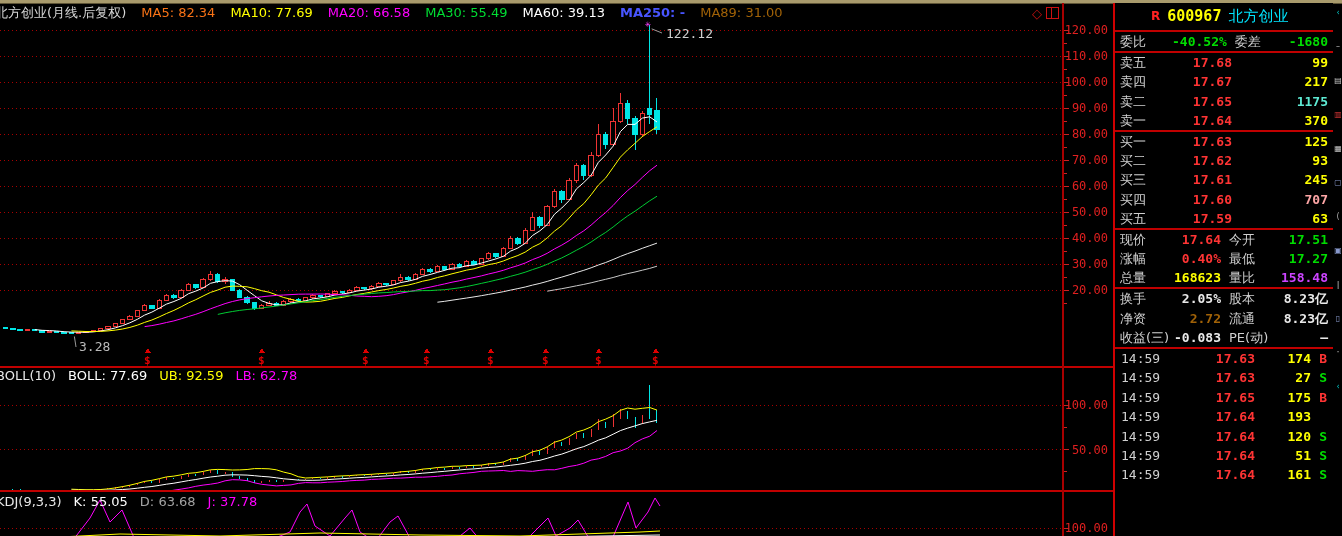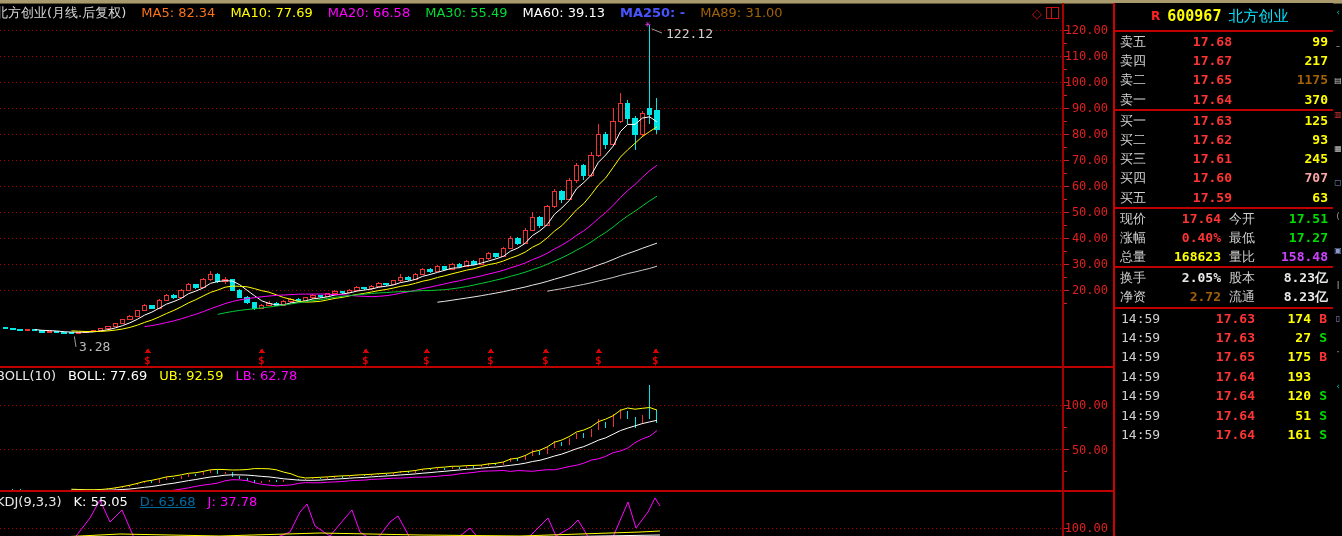--- a/index.html
+++ b/index.html
@@ -396,21 +396,21 @@
       <polyline points="71.4,121.2 78.7,121.5 86.0,121.7 93.3,121.7 100.7,121.5 108.0,120.9 115.3,119.9 122.6,118.6 129.9,117.2 137.3,115.4 144.6,113.4 151.9,112.3 159.2,110.7 166.5,108.9 173.9,108.1 181.2,106.8 188.5,105.3 195.8,104.7 203.1,103.4 210.5,101.8 217.8,101.4 225.1,101.6 232.4,102.0 239.7,101.9 247.1,101.5 254.4,100.6 261.7,100.6 269.0,100.8 276.3,101.8 283.7,104.1 291.0,105.8 298.3,108.7 305.6,110.0 312.9,109.7 320.3,109.3 327.6,108.9 334.9,108.3 342.2,107.9 349.5,107.6 356.9,107.0 364.2,106.7 371.5,106.3 378.8,105.7 386.1,105.3 393.5,104.8 400.8,103.8 408.1,103.3 415.4,102.5 422.7,101.1 430.1,100.5 437.4,99.5 444.7,99.1 452.0,98.3 459.3,98.2 466.7,97.6 474.0,97.4 481.3,97.1 488.6,95.9 495.9,95.3 503.3,94.0 510.6,91.1 517.9,90.1 525.2,87.5 532.5,83.8 539.9,82.2 547.2,78.9 554.5,74.2 561.8,72.0 569.1,68.6 576.5,64.0 583.8,62.0 591.1,58.9 598.4,53.7 605.7,51.1 613.1,47.7 620.4,42.3 627.7,40.0 635.0,41.2 642.3,40.3 649.7,39.5 657.0,42.1 " fill="none" stroke="#ffff00" shape-rendering="auto"></polyline>
       <polyline points="71.4,122.2 78.7,122.3 86.0,122.4 93.3,122.4 100.7,122.4 108.0,122.2 115.3,121.9 122.6,121.5 129.9,121.0 137.3,120.2 144.6,119.3 151.9,118.5 159.2,117.4 166.5,116.2 173.9,115.2 181.2,113.9 188.5,112.6 195.8,111.5 203.1,110.2 210.5,109.0 217.8,108.2 225.1,107.2 232.4,106.8 239.7,106.9 247.1,107.1 254.4,107.7 261.7,108.4 269.0,108.9 276.3,109.8 283.7,110.8 291.0,111.4 298.3,112.1 305.6,112.3 312.9,112.3 320.3,112.1 327.6,111.6 334.9,111.1 342.2,110.7 349.5,110.2 356.9,109.7 364.2,109.4 371.5,108.9 378.8,108.4 386.1,108.0 393.5,107.5 400.8,106.9 408.1,106.5 415.4,105.9 422.7,105.2 430.1,104.6 437.4,103.9 444.7,103.3 452.0,102.6 459.3,102.0 466.7,101.3 474.0,100.9 481.3,100.2 488.6,99.5 495.9,99.0 503.3,98.2 510.6,97.3 517.9,96.4 525.2,95.2 532.5,93.5 539.9,92.3 547.2,90.3 554.5,88.0 561.8,86.1 569.1,83.5 576.5,80.7 583.8,78.6 591.1,75.5 598.4,72.2 605.7,69.8 613.1,66.2 620.4,62.6 627.7,60.1 635.0,57.9 642.3,55.6 649.7,53.9 657.0,52.3 " fill="none" stroke="#ffffff" shape-rendering="auto"></polyline>
       <polyline points="71.4,123.2 78.7,123.2 86.0,123.1 93.3,123.1 100.7,123.2 108.0,123.5 115.3,124.0 122.6,124.4 129.9,124.8 137.3,125.1 144.6,125.2 151.9,124.6 159.2,124.1 166.5,123.5 173.9,122.2 181.2,121.1 188.5,119.9 195.8,118.3 203.1,117.1 210.5,116.2 217.8,115.0 225.1,112.8 232.4,111.7 239.7,111.9 247.1,112.7 254.4,114.8 261.7,116.3 269.0,117.1 276.3,117.9 283.7,117.4 291.0,116.9 298.3,115.4 305.6,114.6 312.9,114.8 320.3,114.8 327.6,114.2 334.9,113.9 342.2,113.5 349.5,112.8 356.9,112.4 364.2,112.1 371.5,111.4 378.8,111.1 386.1,110.7 393.5,110.2 400.8,110.1 408.1,109.7 415.4,109.2 422.7,109.2 430.1,108.8 437.4,108.3 444.7,107.5 452.0,107.0 459.3,105.8 466.7,105.1 474.0,104.4 481.3,103.3 488.6,103.0 495.9,102.8 503.3,102.5 510.6,103.4 517.9,102.6 525.2,102.9 532.5,103.3 539.9,102.4 547.2,101.7 554.5,101.8 561.8,100.3 569.1,98.5 576.5,97.3 583.8,95.2 591.1,92.1 598.4,90.8 605.7,88.4 613.1,84.7 620.4,83.0 627.7,80.2 635.0,74.7 642.3,70.9 649.7,68.2 657.0,62.5 " fill="none" stroke="#ff00ff" shape-rendering="auto"></polyline>
     </svg>
 
   <div class="hline" style="top:490px"></div>
 
   <div id="kdj-header" class="ind-header">
     <span style="color:#e8e8e8">KDJ(9,3,3)</span>
     <span style="color: rgb(255, 255, 255);">K: 55.05</span>
-    <span style="color: #0369a1; text-decoration: underline;">D: 63.68</span>
+    <span style="color: #a3a3a3;">D: 63.68</span>
     <span style="color: rgb(255, 0, 255);">J: 37.78</span>
   </div>
   <svg id="kdj-svg" width="1062" height="44">
       <line x1="0" y1="36" x2="1062" y2="36" stroke="#a80000" stroke-dasharray="1,3"></line>
       <polyline points="0,58 70,52 90,26 100,8 110,30 122,18 135,48 160,55 205,57 250,56 290,40 300,20 307,12 315,34 330,44 345,26 352,18 360,40 375,50 390,30 398,24 410,46 440,52 460,44 470,36 480,48 520,54 540,34 548,26 556,44 570,36 578,28 590,48 610,52 622,24 628,10 636,36 648,20 655,6 660,14" fill="none" stroke="#ff00ff" shape-rendering="auto"></polyline>
       <polyline points="40,46 120,42 220,44 320,41 420,43 520,44 580,42 640,40 660,39" fill="none" stroke="#ffff00" shape-rendering="auto"></polyline>
       <polyline points="40,50 140,46 260,47 380,45 500,46 600,44 660,43" fill="none" stroke="#ffffff" shape-rendering="auto"></polyline>
     </svg>
 
   <div id="v-border-chart"></div>
@@ -461,36 +461,44 @@
     </div>
   <div id="v-border-quote"></div>
 
   <div id="quote">
     <div id="q-header">
       <span class="r">R</span>
       <span class="code">600967</span>
       <span class="name">北方创业</span>
     </div>
 
+    <div class="qsec">
+      <div class="qrow">
+        <span class="ql">委比</span>
+        <span class="qv" style="color: rgb(0, 221, 0);">-40.52%</span>
+        <span class="ql2">委差</span>
+        <span class="qv" style="color: rgb(0, 221, 0);">-1680</span>
+      </div>
+    </div>
 
     <div class="qsec" id="asks">
         <div class="qrow">
           <span class="ql">卖五</span>
           <span class="qv" style="color:#ff3434;width:60px;flex:0 0 60px">17.68</span>
           <span class="qv" style="color:#ffff00">99</span>
         </div>
         <div class="qrow">
           <span class="ql">卖四</span>
           <span class="qv" style="color:#ff3434;width:60px;flex:0 0 60px">17.67</span>
           <span class="qv" style="color:#ffff00">217</span>
         </div>
         <div class="qrow">
           <span class="ql">卖二</span>
           <span class="qv" style="color:#ff3434;width:60px;flex:0 0 60px">17.65</span>
-          <span class="qv" style="color:#a16207">1175</span>
+          <span class="qv" style="color:#5eead4">1175</span>
         </div>
         <div class="qrow">
           <span class="ql">卖一</span>
           <span class="qv" style="color:#ff3434;width:60px;flex:0 0 60px">17.64</span>
           <span class="qv" style="color:#ffff00">370</span>
         </div>
       </div>
     <div class="qsec" id="bids">
         <div class="qrow">
           <span class="ql">买一</span>
@@ -543,20 +551,26 @@
           <span class="ql">换手</span>
           <span class="qv" style="color:#e8e8e8">2.05%</span>
           <span class="ql2">股本</span>
           <span class="qv" style="color:#e8e8e8">8.23亿</span>
         </div>
         <div class="qrow">
           <span class="ql">净资</span>
           <span class="qv" style="color:#a16207">2.72</span>
           <span class="ql2">流通</span>
           <span class="qv" style="color:#e8e8e8">8.23亿</span>
+        </div>
+        <div class="qrow">
+          <span class="ql">收益(三)</span>
+          <span class="qv" style="color:#e8e8e8">-0.083</span>
+          <span class="ql2">PE(动)</span>
+          <span class="qv" style="color:#e8e8e8">—</span>
         </div>
       </div>
     <div id="tick-rows">
         <div class="trow">
           <span class="tt">14:59</span>
           <span class="tp" style="color:#ff3434">17.63</span>
           <span class="tv" style="color:#ffff00">174</span>
           <span class="tf" style="color:#ff3434">B</span>
         </div>
         <div class="trow">

